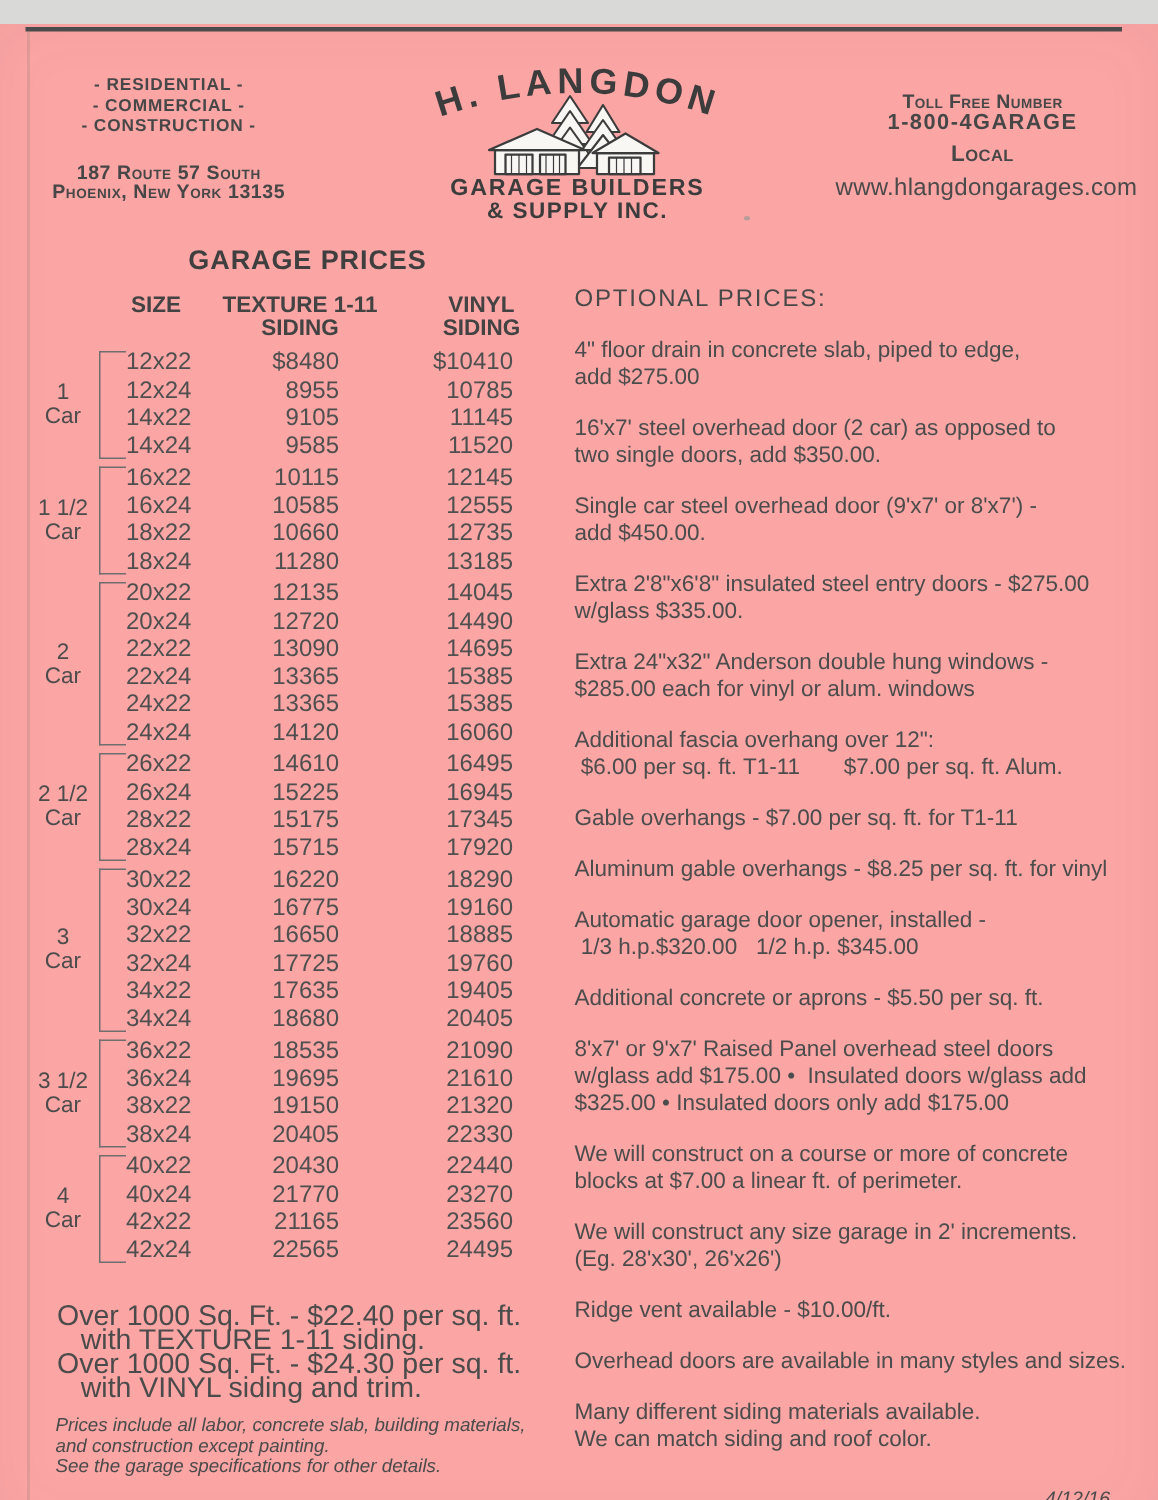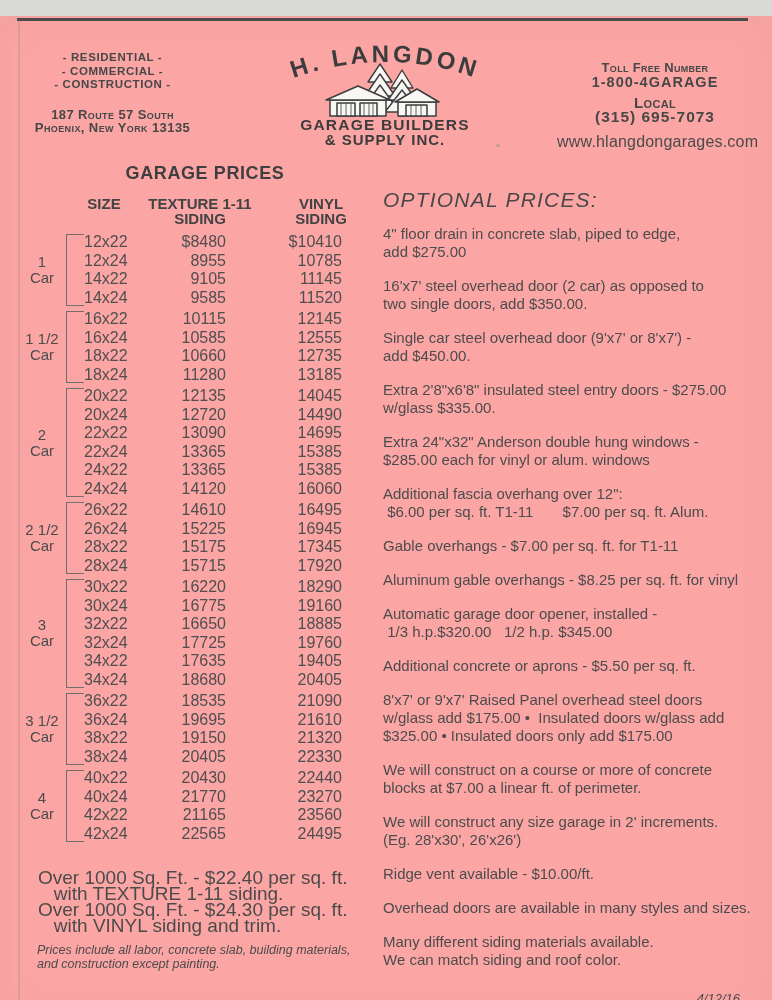--- a/index.html
+++ b/index.html
@@ -53,21 +53,21 @@
   .c-size { width:58px; text-align:left; }
   .c-t111 { width:84px; text-align:right; }
   .c-vinyl{ width:116px; text-align:right; }
 
   
   .over-notes { position:absolute; left:38px; top:854px; font-size:19px; line-height:16px; white-space:nowrap; color:#4b4b4b; }
   .italic-notes { position:absolute; left:37px; top:928px; font-style:italic; font-size:12.5px; line-height:13.5px; white-space:nowrap; color:#4b4b4b; }
 
   
   .optional { position:absolute; left:383px; top:175px; width:380px; }
-  .opt-title { font-size:21px; line-height:18px; letter-spacing:1.2px; margin:0 0 16px 0; color:#484848;font-style:italic; }
+  .opt-title { font-size:16px; line-height:18px; letter-spacing:1.2px; margin:0 0 16px 0; color:#484848; }
   .opt-item { margin:0 0 16px 0; }
   .opt-line { font-size:15px; line-height:18px; white-space:nowrap; color:#4c4c4c; }
 
   .doc-date { position:absolute; right:32px; top:975px; font-size:13px; font-style:italic; color:#4b4b4b; }
 </style>
 </head>
 <body>
 
 <div class="page">
 
@@ -120,21 +120,20 @@
       </g>
       <text x="105" y="100" text-anchor="middle" font-size="15.5" font-weight="bold" letter-spacing="1.2">GARAGE BUILDERS</text>
       <text x="105" y="115" text-anchor="middle" font-size="15" font-weight="bold" letter-spacing="1">&amp; SUPPLY INC.</text>
     </svg>
   </div>
 
   <div class="hdr-right">
     <div class="toll-label sc">Toll Free Number</div>
     <div class="toll-number">1-800-4GARAGE</div>
     <div class="local-label sc">Local</div>
-    <div class="local-number">(315) 695-7073</div>
     <div class="website">www.hlangdongarages.com</div>
   </div>
 
   <div class="table-title">GARAGE PRICES</div>
 
   <div class="col-head ch-size">SIZE</div>
   <div class="col-head ch-t111">
     <div>TEXTURE 1-11</div>
     <div>SIDING</div>
   </div>
@@ -371,20 +370,21 @@
 
   <div class="over-notes">
       <div>Over 1000 Sq. Ft. - $22.40 per sq. ft.</div>
       <div>&nbsp;&nbsp;&nbsp;with TEXTURE 1-11 siding.</div>
       <div>Over 1000 Sq. Ft. - $24.30 per sq. ft.</div>
       <div>&nbsp;&nbsp;&nbsp;with VINYL siding and trim.</div>
     </div>
   <div class="italic-notes">
       <div>Prices include all labor, concrete slab, building materials,</div>
       <div>and construction except painting.</div>
+      <div>See the garage specifications for other details.</div>
     </div>
 
   <div class="optional">
     <div class="opt-title">OPTIONAL PRICES:</div>
     <div>
         <div class="opt-item">
           <div class="opt-line">4" floor drain in concrete slab, piped to edge,</div>
           <div class="opt-line">add $275.00</div>
         </div>
         <div class="opt-item">

